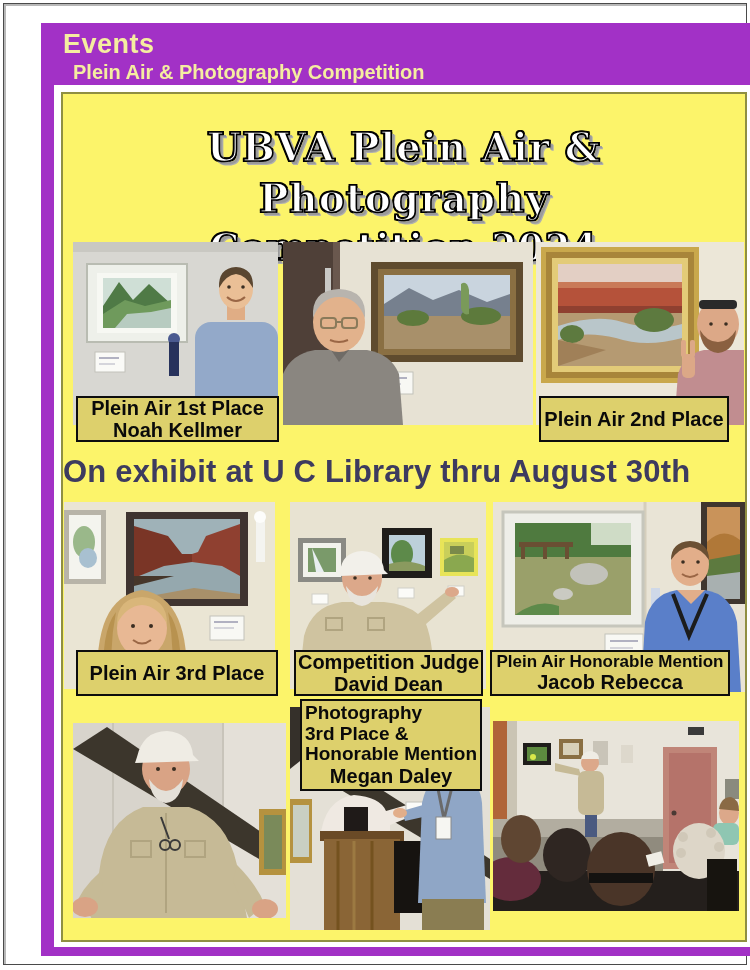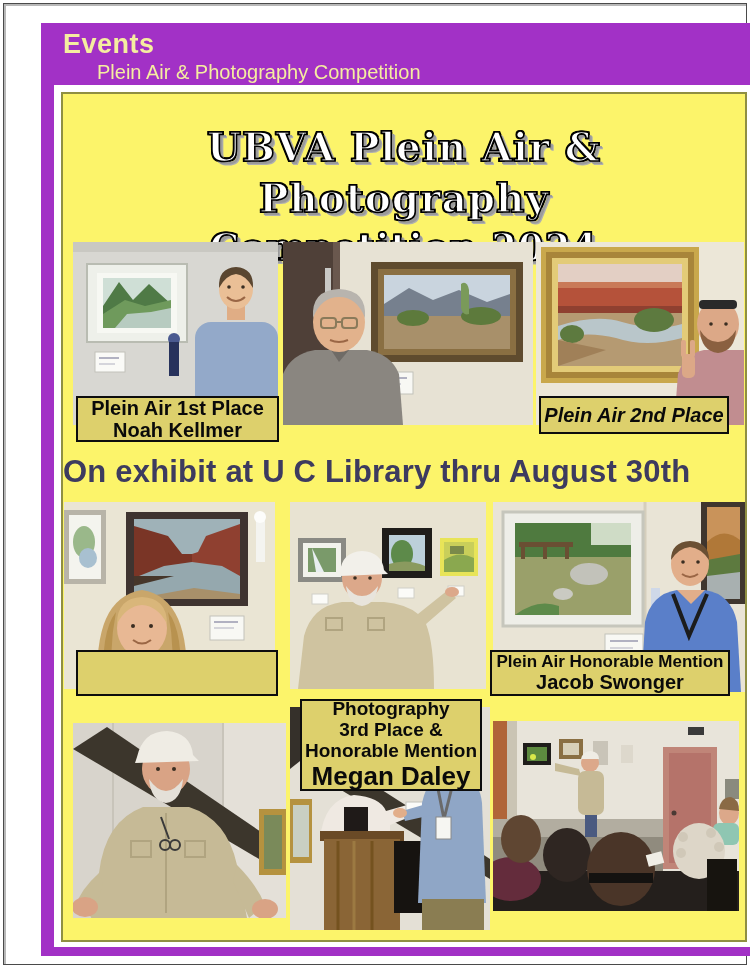--- a/index.html
+++ b/index.html
@@ -5,39 +5,39 @@
   html,body{margin:0;padding:0;background:#fff;}
   .stage{position:relative;width:750px;height:970px;background:#ffffff;
          font-family:"Liberation Sans",sans-serif;overflow:hidden;}
   .sheet{position:absolute;left:3px;top:3px;width:742px;height:960px;
          background:#fff;border:1px solid #4a4a4a;box-shadow:2px 2px 0 #b8b8b8 inset, 0 0 0 #fff;}
   
   .purple-frame{position:absolute;left:12px;top:19px;width:726px;height:933px;
                 background:var(--purple,#a231c6);margin-left:25px;}
   .band-title{position:absolute;left:22px;top:6px;font-size:27px;font-weight:bold;
               color:var(--pale-yellow,#f5eda0);letter-spacing:.5px;}
-  .band-subtitle{position:absolute;left:56px;top:38px;font-size:20px;font-weight:normal;
+  .band-subtitle{position:absolute;left:32px;top:38px;font-size:20px;font-weight:bold;
                  color:var(--pale-yellow,#f5eda0);}
   .white-inner{position:absolute;left:13px;top:62px;width:698px;height:862px;background:#ffffff;}
   .yellow-panel{position:absolute;left:7px;top:7px;width:682px;height:846px;
                 background:var(--panel-yellow,#fcf46a);border:2px solid var(--panel-border,#8f8f42);
                 box-sizing:content-box;}
   .poster-title{position:absolute;left:0;top:28px;width:100%;text-align:center;margin:0;
                 font-family:"DejaVu Serif",serif;font-weight:bold;color:#fff;line-height:1.3;}
   .poster-title .t1{font-size:39px;letter-spacing:1px;}
   .poster-title .t2{font-size:37px;letter-spacing:1px;}
   .poster-title span{
      -webkit-text-stroke:1.6px #000;
      text-shadow:3px 3px 0 #9a9a9a,4px 4px 0 #b0b0b0,
                  -1px -1px 0 #000,1px -1px 0 #000,-1px 1px 0 #000,1px 1px 0 #000;}
   .photo{position:absolute;overflow:hidden;background:#ddd;z-index:1;}
   .photo svg{display:block;width:100%;height:100%;}
   .caption{position:absolute;z-index:5;background:var(--caption-fill,#ddd06c);
            border:2px solid #0d0d0d;display:flex;flex-direction:column;align-items:center;
-           justify-content:center;text-align:center;color:#0a0a0a;font-weight:bold;
+           justify-content:center;text-align:left;color:#0a0a0a;font-weight:bold;
            line-height:1.1;box-sizing:border-box;}
   .caption .award{white-space:pre-line;}
   .cap-20{font-size:20px;} .cap-19{font-size:19px;} .cap-17{font-size:17px;}
   .exhibit{position:absolute;left:0;top:360px;width:100%;text-align:left;
            font-size:31px;font-weight:bold;color:var(--navy,#3d3b5f);letter-spacing:.2px;}
 </style>
 </head>
 <body>
 
 <div class="stage">
@@ -132,21 +132,21 @@
           <rect x="146" y="112" width="13" height="24" rx="5" fill="#dca887"></rect>
           <rect x="145" y="98" width="5" height="17" rx="2" fill="#dca887"></rect>
           <rect x="154" y="98" width="5" height="17" rx="2" fill="#dca887"></rect>
         </svg>
       </div>
 
       <div class="caption cap-20" style="left:13px;top:302px;width:203px;height:46px;">
         <span class="award">Plein Air 1st Place</span>
         <span class="wname">Noah Kellmer</span>
       </div>
-      <div class="caption cap-20" style="left:476px;top:302px;width:190px;height:38px;font-style:italic;">
+      <div class="caption cap-20" style="left:476px;top:302px;width:190px;height:46px;">
         <span class="award">Plein Air 2nd Place</span>
       </div>
 
       <div class="exhibit">On exhibit at U C Library thru August 30th</div>
 
       <div class="photo" style="left:1px;top:408px;width:211px;height:187px;">
         <svg viewBox="0 0 211 187" preserveAspectRatio="none">
           <rect width="211" height="187" fill="#eae5d4"></rect>
           <rect x="0" y="8" width="42" height="74" fill="#b8b4a8"></rect>
           <rect x="5" y="13" width="32" height="64" fill="#f4f4ee"></rect>
@@ -237,24 +237,29 @@
           <path d="M180,92 L196,134 L214,92" stroke="#1c1c1c" stroke-width="4" fill="none"></path>
           <ellipse cx="197" cy="62" rx="19" ry="22" fill="#e2ae8a"></ellipse>
           <path d="M178,58 Q178,40 197,39 Q216,40 216,58 Q208,46 197,45 Q186,46 178,58 Z" fill="#6a4f33"></path>
           <circle cx="190" cy="60" r="1.8" fill="#3a2e22"></circle>
                 <circle cx="205" cy="60" r="1.8" fill="#3a2e22"></circle>
           <path d="M189,72 Q197,78 205,72" stroke="#9a6645" stroke-width="2" fill="none"></path>
         </svg>
       </div>
 
       <div class="caption cap-20" style="left:13px;top:556px;width:202px;height:46px;">
+        <span class="award">Plein Air 3rd Place</span>
+      </div>
+      <div class="caption cap-20" style="left:231px;top:556px;width:189px;height:46px;">
+        <span class="award">Competition Judge</span>
+        <span class="wname">David Dean</span>
       </div>
       <div class="caption cap-17" style="left:427px;top:556px;width:240px;height:46px;">
         <span class="award">Plein Air Honorable Mention</span>
-        <span class="wname" style="font-size:20px;">Jacob Swonger</span>
+        <span class="wname" style="font-size:20px;">Jacob Rebecca</span>
       </div>
 
       <div class="photo" style="left:10px;top:629px;width:213px;height:195px;">
         <svg viewBox="0 0 213 195" preserveAspectRatio="none">
           <rect width="213" height="195" fill="#d8d4cc"></rect>
           <rect x="150" y="0" width="63" height="195" fill="#e4e0d8"></rect>
           <line x1="40" y1="0" x2="40" y2="195" stroke="#c8c4ba" stroke-width="2"></line>
           <line x1="150" y1="0" x2="150" y2="195" stroke="#c8c4ba" stroke-width="2"></line>
           <polygon points="0,26 34,4 213,126 213,152" fill="#3c362c"></polygon>
           <rect x="186" y="86" width="27" height="66" fill="#b5923f"></rect>
@@ -351,20 +356,20 @@
                 <circle cx="188" cy="132" r="5" fill="#d0c8b8"></circle>
           <rect x="214" y="138" width="30" height="52" fill="#17140f"></rect>
           <rect x="154" y="132" width="16" height="12" fill="#f0eee6" transform="rotate(-15 162 138)"></rect>
         </svg>
       </div>
 
       <div class="caption cap-19" style="left:237px;top:605px;width:182px;height:92px;">
         <span class="award">Photography
 3rd Place &amp;
 Honorable Mention</span>
-        <span class="wname" style="font-size:26px;">Megan Daley</span>
+        <span class="wname" style="font-size:20px;">Megan Daley</span>
       </div>
 
      </div>
     </div>
   </div>
  </div>
 </div>
 
 </body></html>

